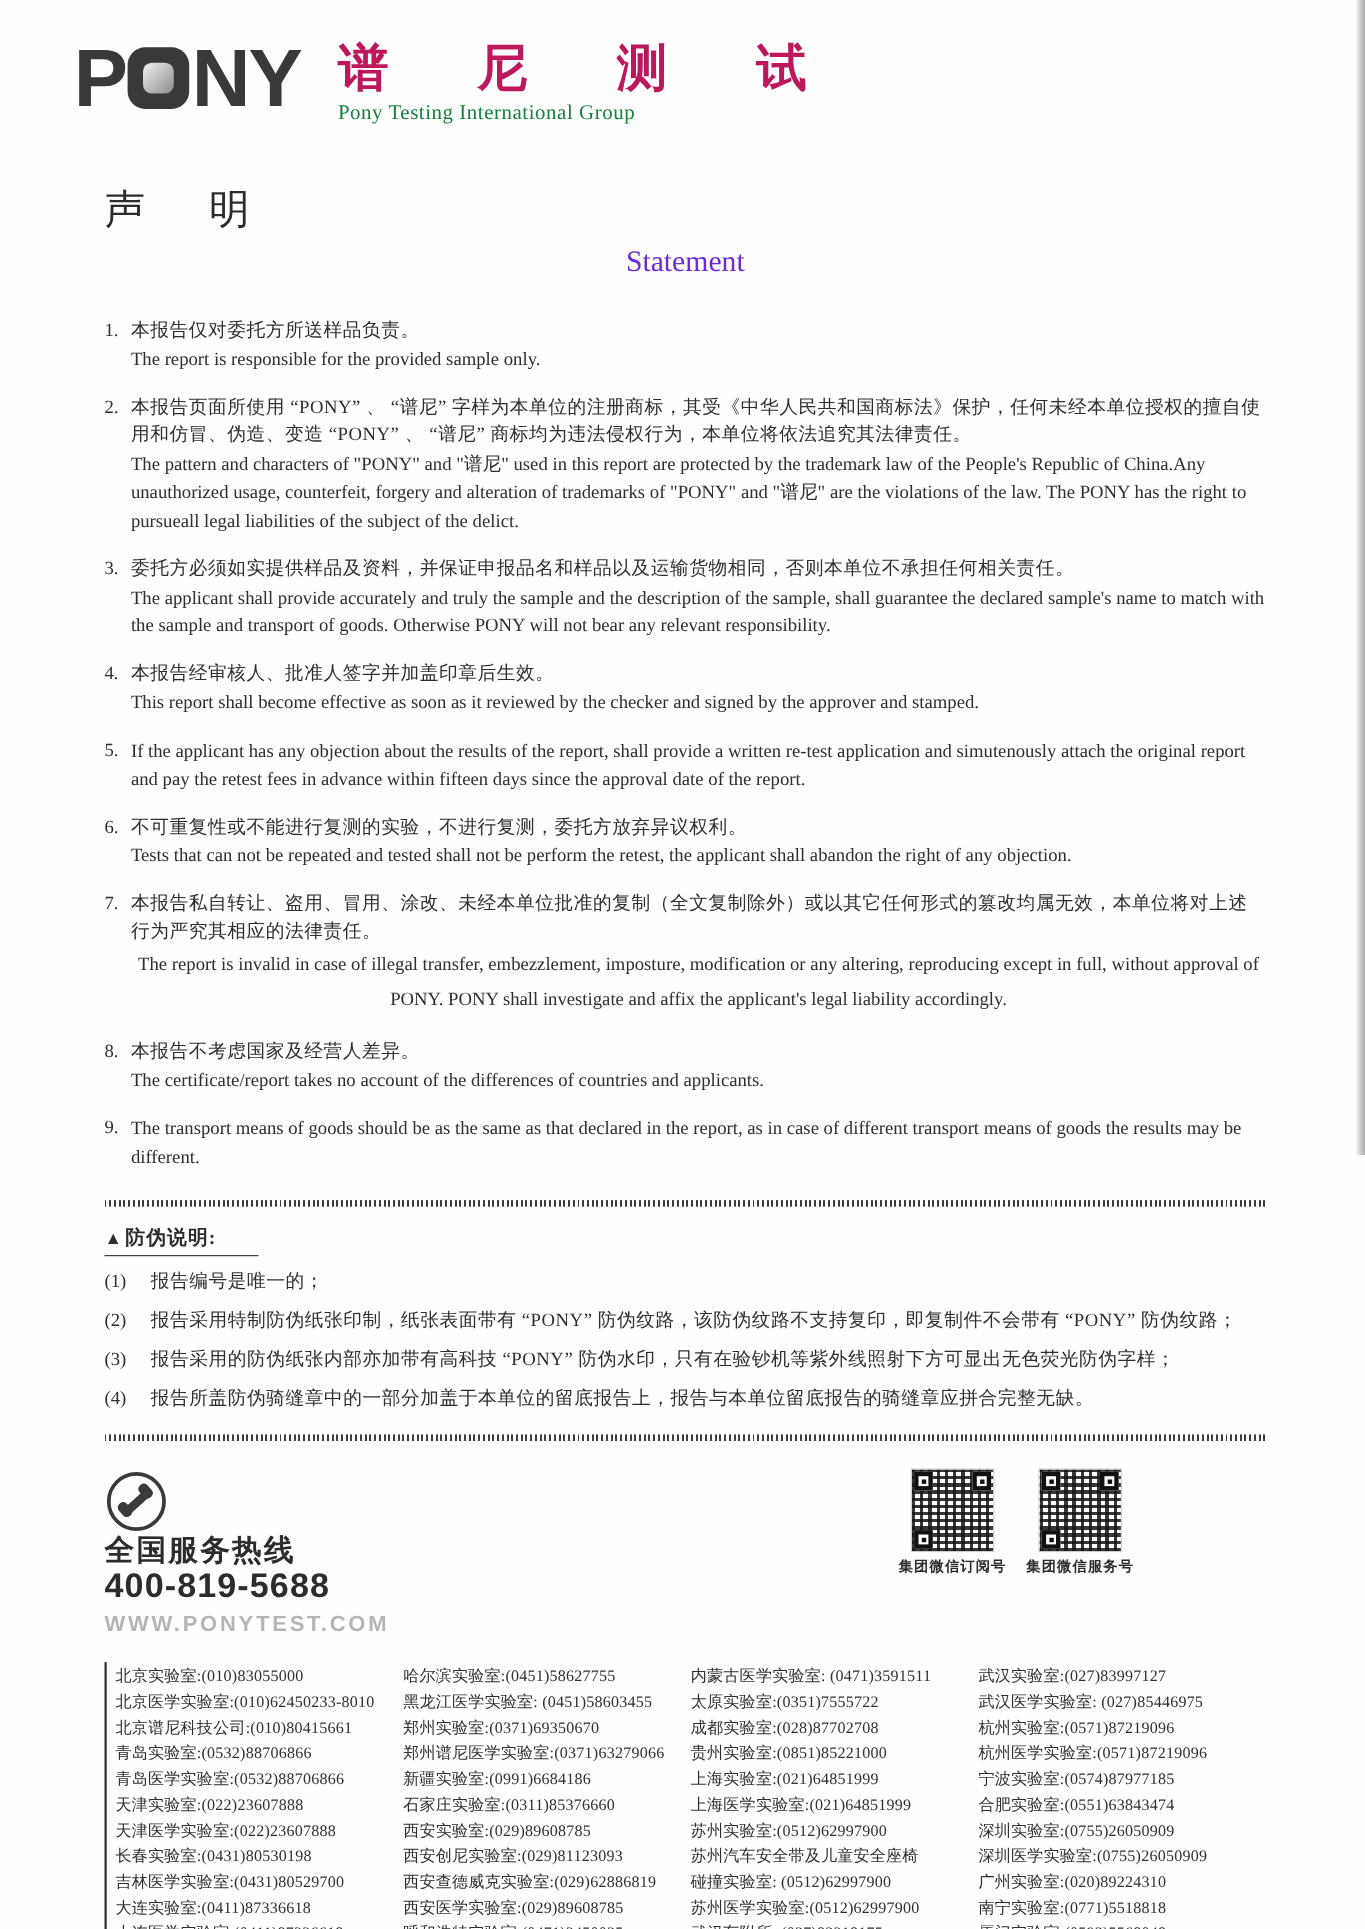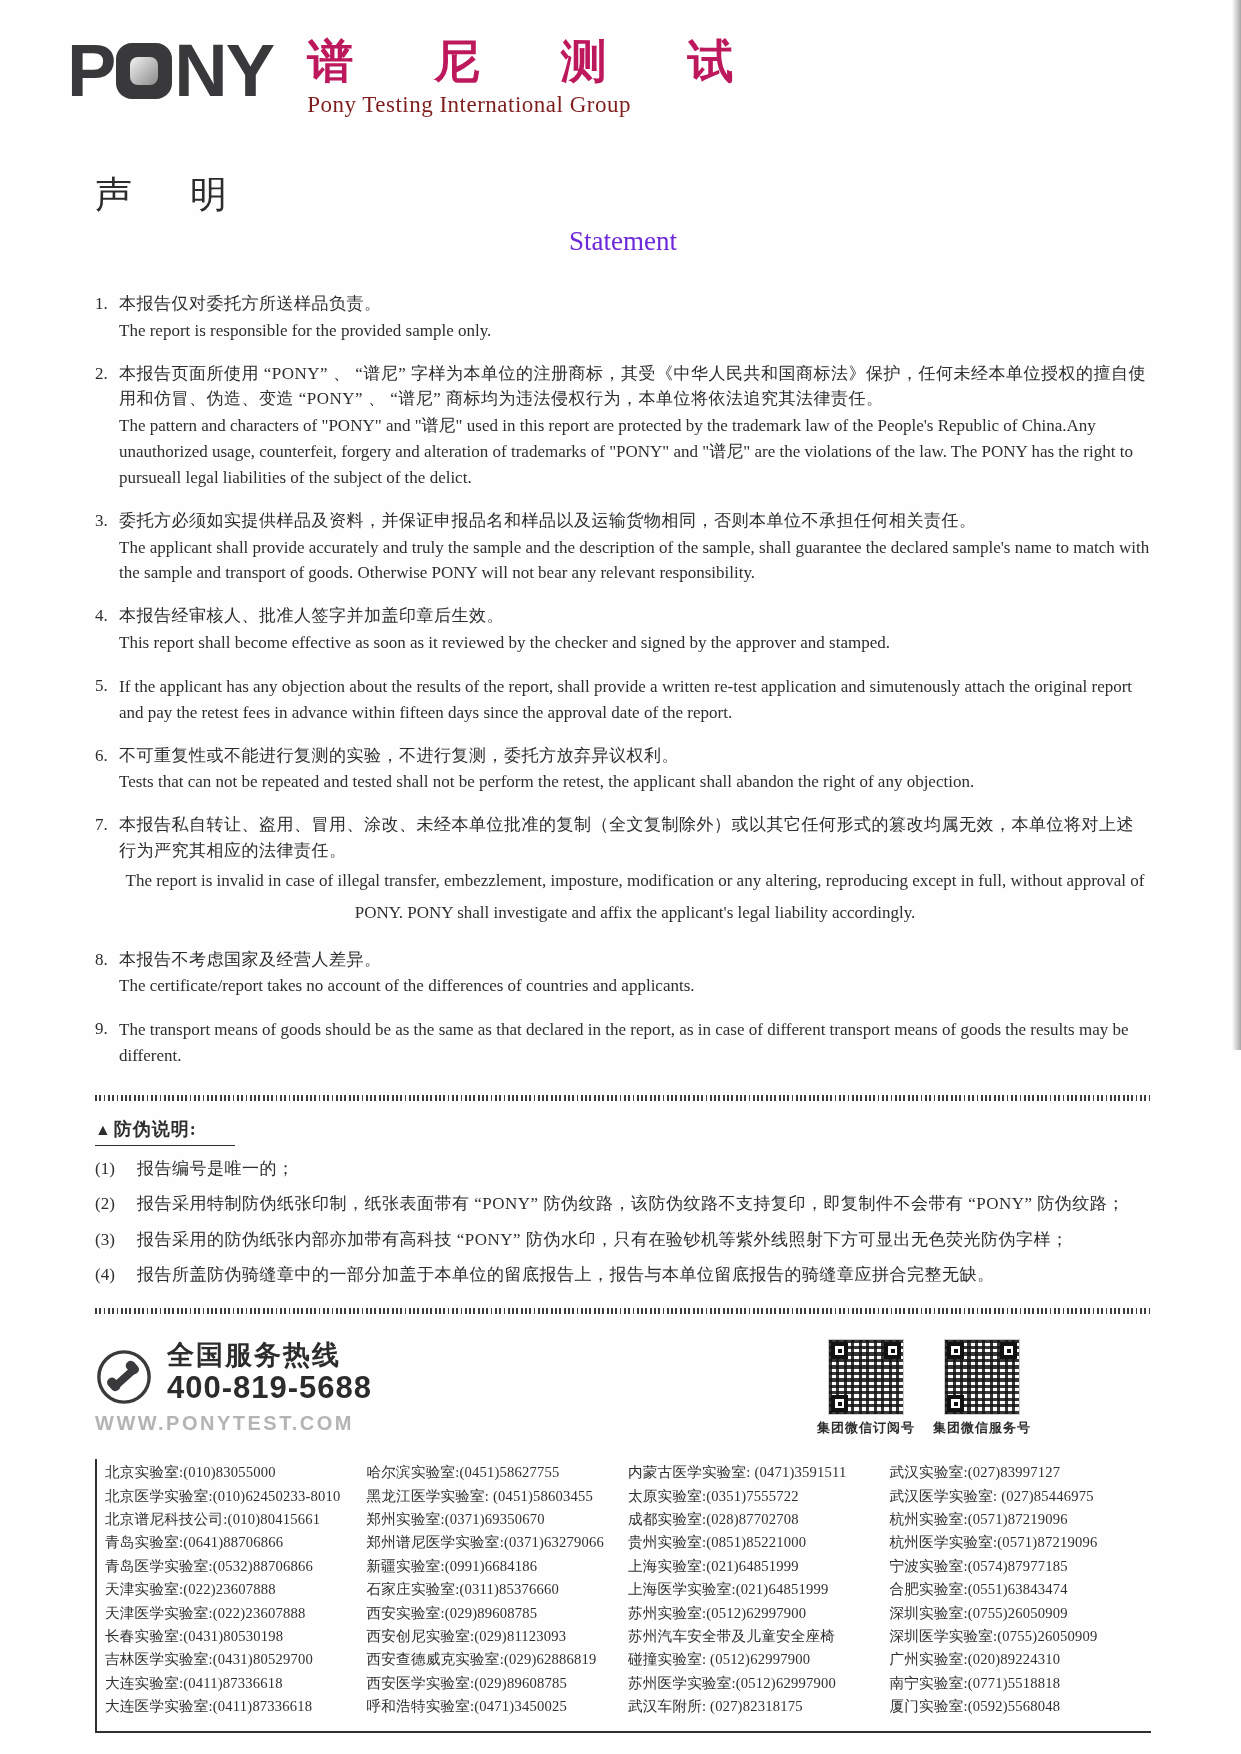--- a/index.html
+++ b/index.html
@@ -16,21 +16,21 @@
   
   .logo-row{display:flex;align-items:flex-start;margin-top:34px;margin-left:-28px;}
   .logo-word{display:flex;align-items:center;font-family:"Liberation Sans","DejaVu Sans",sans-serif;
     font-weight:900;font-size:74px;letter-spacing:-2px;color:#39393c;line-height:74px;}
   .logo-o{display:inline-flex;align-items:center;justify-content:center;width:56px;height:56px;
     background:#39393c;border-radius:16px;margin:0 2px;}
   .logo-o-inner{width:28px;height:28px;border-radius:8px;background:linear-gradient(135deg,#f2f2f2,#8b8b8b);}
   .logo-cjk{margin-left:34px;}
   .logo-cjk-main{font-size:46px;font-weight:700;letter-spacing:34px;color:#be185d;
     font-family:"Liberation Sans","DejaVu Sans",sans-serif;line-height:54px;white-space:nowrap;}
-  .logo-cjk-sub{font-size:23px;color:#7f1d1d;margin-top:4px;letter-spacing:.5px;}
+  .logo-cjk-sub{font-size:19px;color:#15803d;margin-top:4px;letter-spacing:.5px;}
 
   
   .doc-title{text-align:left;margin-top:52px;font-size:37px;color:#2c2c2e;}
   .doc-title .gap{display:inline-block;width:58px;}
   .doc-subtitle{text-align:center;font-size:27px;margin-top:6px;color:#6d28d9;}
 
   
   .stmts{margin-top:34px;font-size:17px;line-height:1.52;}
   .stmt{display:flex;margin-bottom:17px;}
   .stmt-num{width:24px;flex:none;}
@@ -49,21 +49,21 @@
     border-bottom:1.6px solid #2e2e30;padding:0 38px 4px 0;letter-spacing:1px;}
   .af-head .tri{font-size:16px;margin-right:2px;}
   .af-list{margin-top:10px;font-size:17px;line-height:1.55;}
   .af-item{display:flex;margin-bottom:9px;}
   .af-num{width:42px;flex:none;}
   .af-text{flex:1;letter-spacing:.5px;}
 
   
   .foot-row{display:flex;justify-content:space-between;align-items:flex-start;margin-top:26px;}
   .hotline{display:flex;flex-direction:column;}
-  .hotline-top{display:flex;align-items:flex-end;}
+  .hotline-top{display:flex;align-items:flex-start;flex-direction:column;}
   .phone-badge{width:58px;height:58px;flex:none;margin-right:14px;}
   .hotline-txt{font-family:"Liberation Sans","DejaVu Sans",sans-serif;}
   .hl-label{font-size:27px;font-weight:700;color:#2c2c2e;letter-spacing:2px;line-height:30px;}
   .hl-number{font-size:31px;font-weight:700;color:#2c2c2e;letter-spacing:1px;line-height:36px;}
   .hl-site{font-size:20px;font-weight:700;color:#b4b4b4;letter-spacing:2.5px;margin-top:6px;
     font-family:"Liberation Sans","DejaVu Sans",sans-serif;}
   .qr-group{display:flex;gap:18px;margin-right:120px;}
   .qr-item{display:flex;flex-direction:column;align-items:center;}
   .qr{position:relative;width:74px;height:74px;background:#fff;outline:1px solid #ccc;
     background-image:
@@ -234,21 +234,21 @@
           <div class="qr-label">集团微信服务号</div>
         </div>
       </div>
     </div>
 
     <div class="labs">
       <div class="lab-col">
         <div>北京实验室:(010)83055000</div>
         <div>北京医学实验室:(010)62450233-8010</div>
         <div>北京谱尼科技公司:(010)80415661</div>
-        <div>青岛实验室:(0641)88706866</div>
+        <div>青岛实验室:(0532)88706866</div>
         <div>青岛医学实验室:(0532)88706866</div>
         <div>天津实验室:(022)23607888</div>
         <div>天津医学实验室:(022)23607888</div>
         <div>长春实验室:(0431)80530198</div>
         <div>吉林医学实验室:(0431)80529700</div>
         <div>大连实验室:(0411)87336618</div>
         <div>大连医学实验室:(0411)87336618</div>
       </div>
       <div class="lab-col">
         <div>哈尔滨实验室:(0451)58627755</div>

